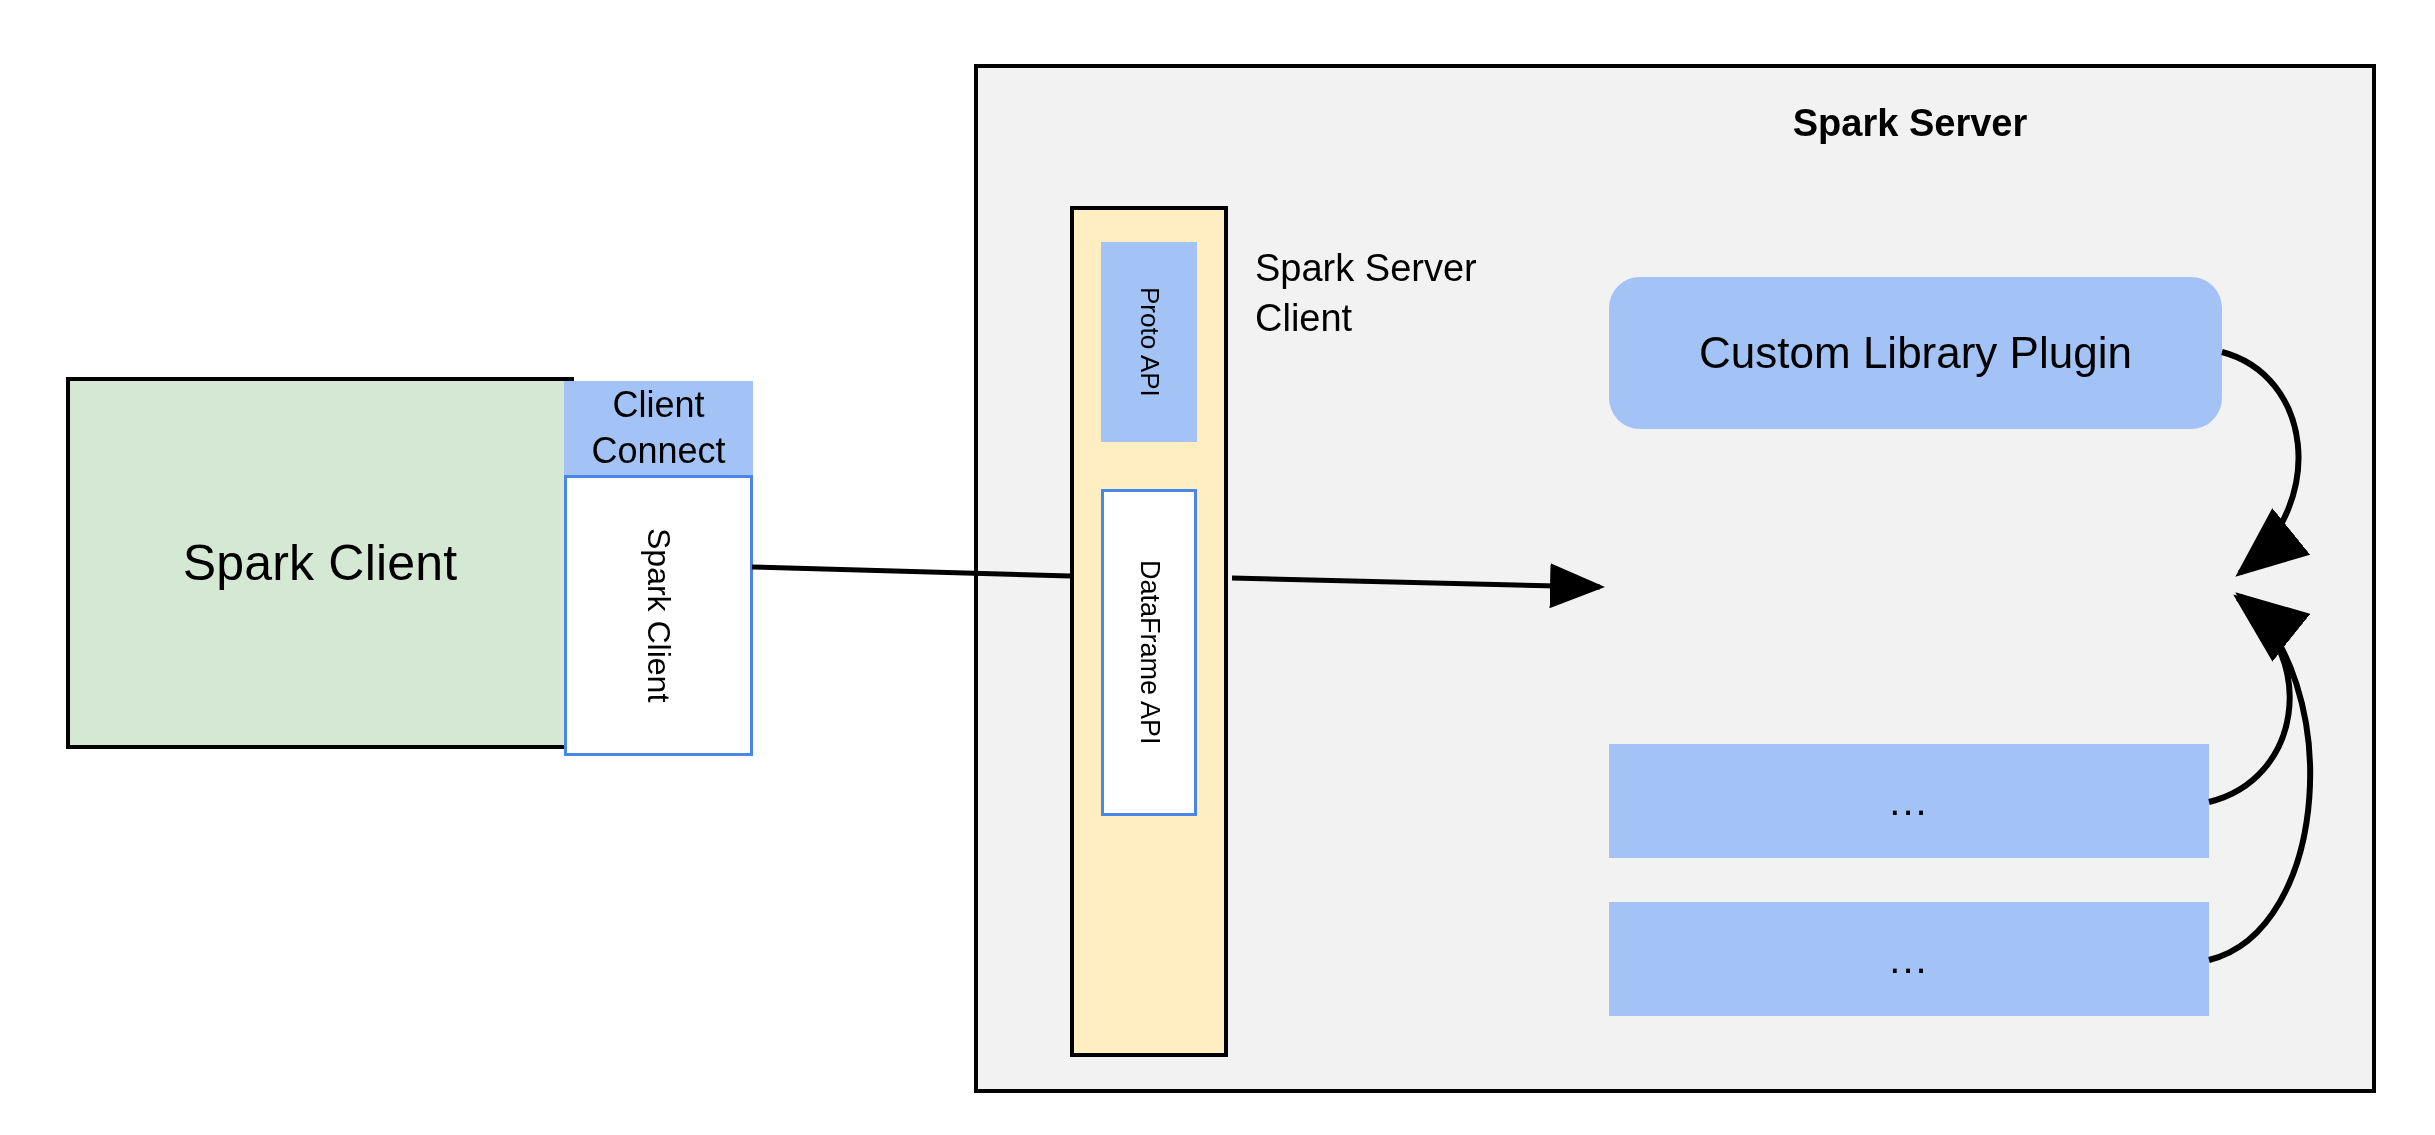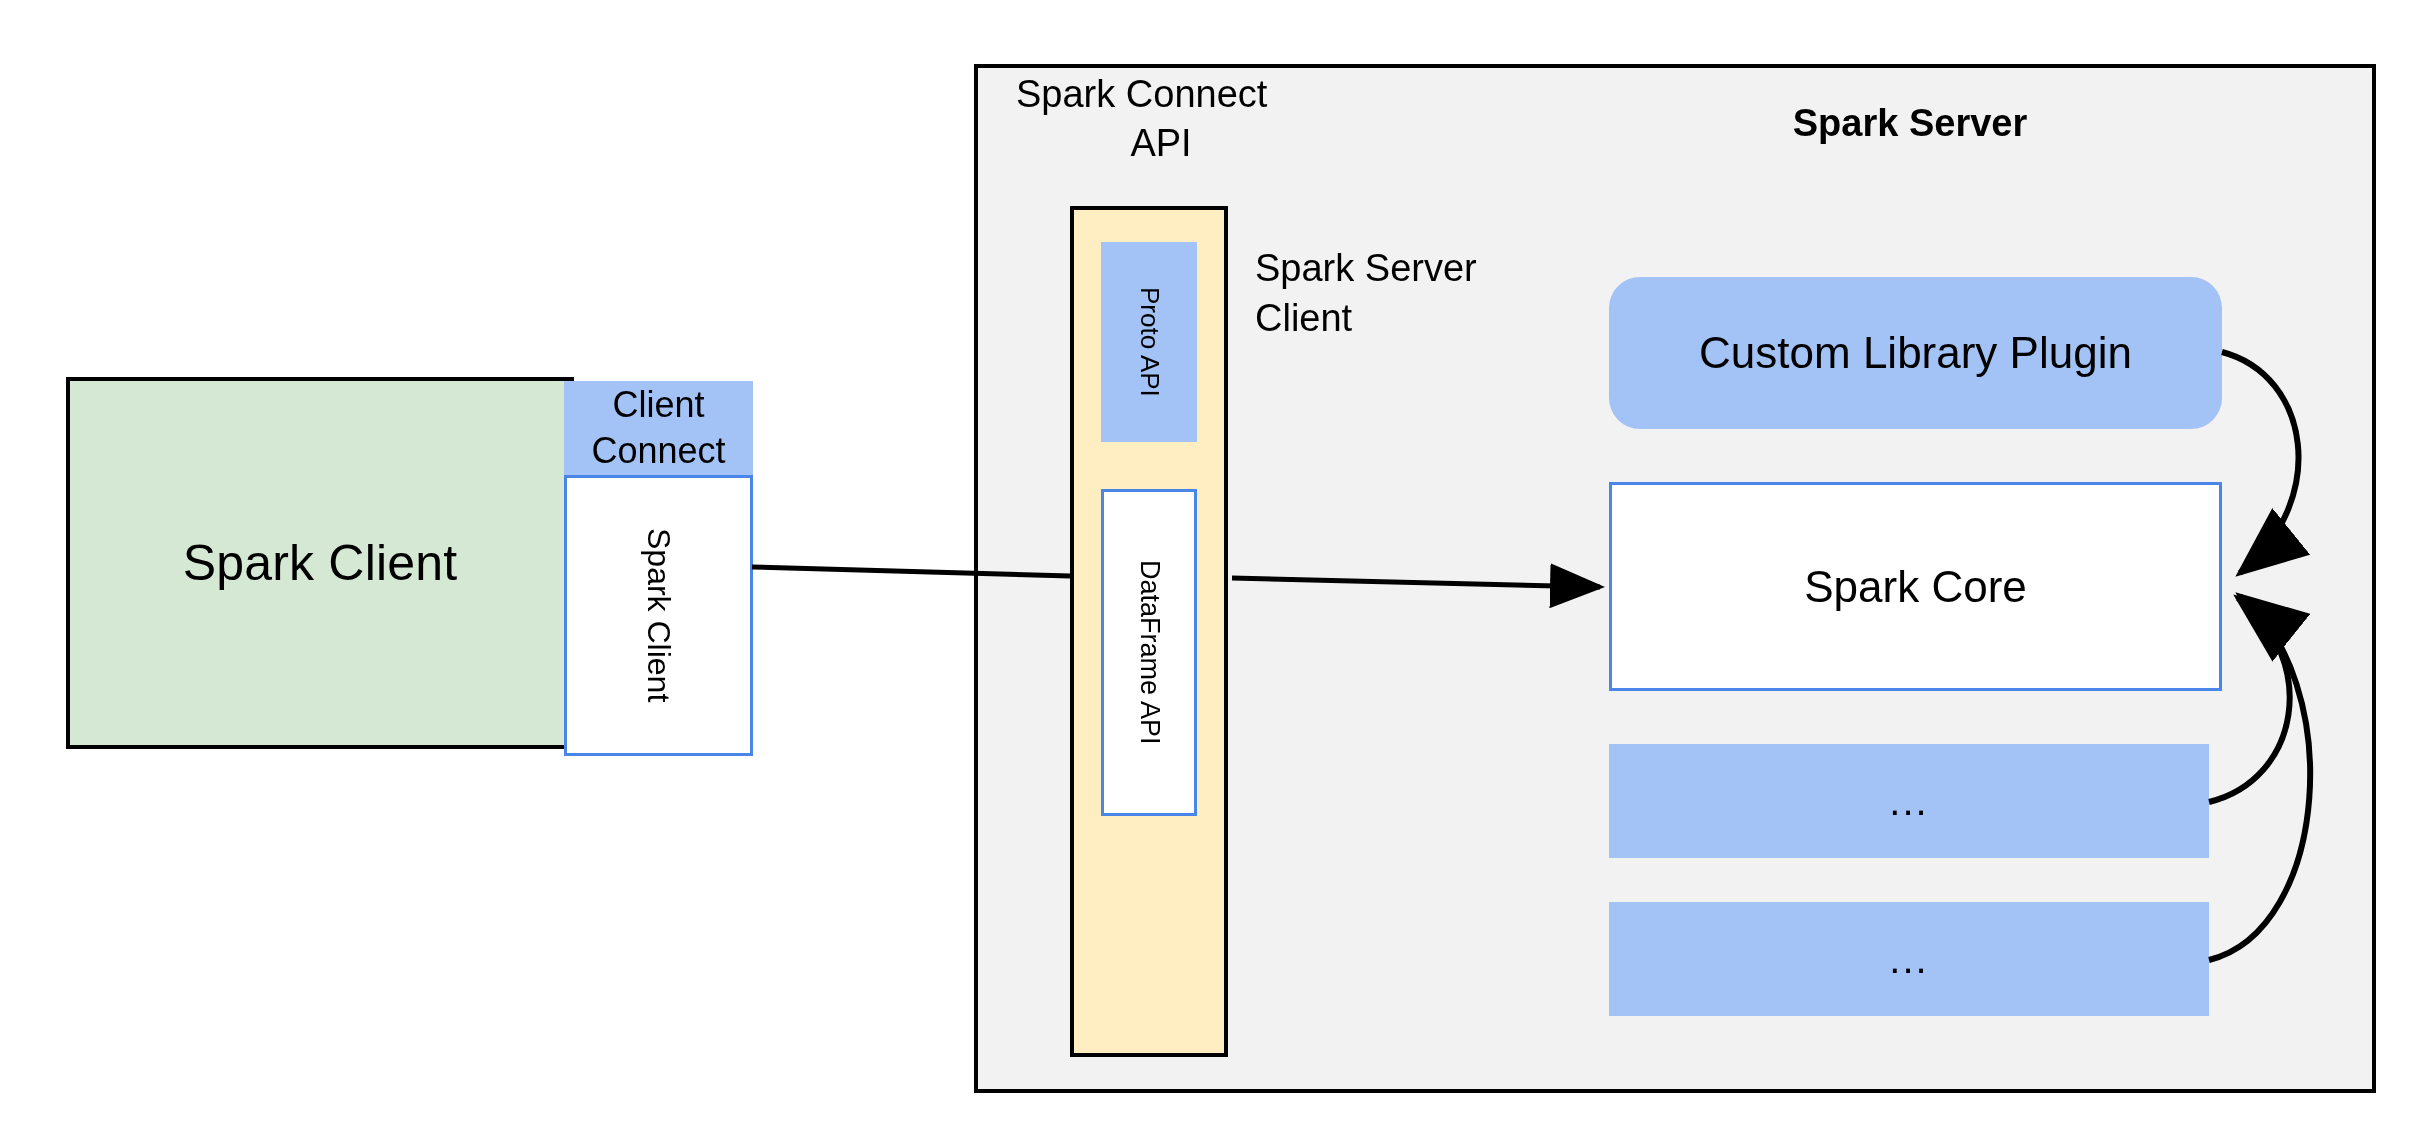--- a/index.html
+++ b/index.html
@@ -245,24 +245,20 @@
     pointer-events: none;
   }
 </style>
 </head>
 <body>
 
 <div id="canvas">
 
   <div class="box" id="spark-server-container"></div>
 
-  <div class="box" id="spark-connect-api-title">
-    <span class="l1">Spark Connect</span>
-    <span class="l2">API</span>
-  </div>
 
   <div class="box" id="spark-server-title">Spark Server</div>
 
   <div class="box" id="spark-connect-api-column"></div>
 
   <div class="box" id="proto-api-box">
     <span id="proto-api-label">Proto API</span>
   </div>
 
   <div class="box" id="dataframe-api-box">
@@ -271,23 +267,20 @@
 
   <div class="box" id="spark-server-library-label">
     <span>Spark Server</span><br>
     <span>Client</span>
   </div>
 
   <div class="box" id="custom-library-plugin-box">
     <span id="custom-library-plugin-label">Custom Library Plugin</span>
   </div>
 
-  <div class="box" id="spark-core-box">
-    <span id="spark-core-label">Spark Core</span>
-  </div>
 
   <div class="box" id="ellipsis-box-1">
     <span class="ellipsis-label">...</span>
   </div>
   <div class="box" id="ellipsis-box-2">
     <span class="ellipsis-label">...</span>
   </div>
 
   <div class="box" id="client-app-box">
     <span id="client-app-label"><span>Spark Client</span><br></span>

